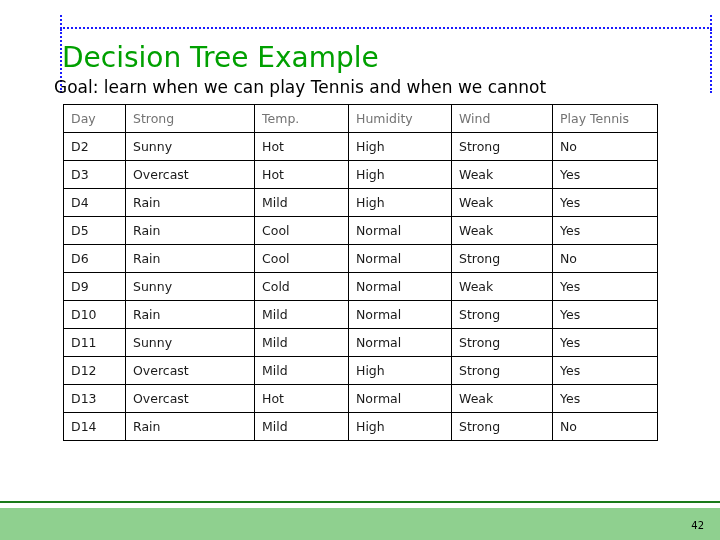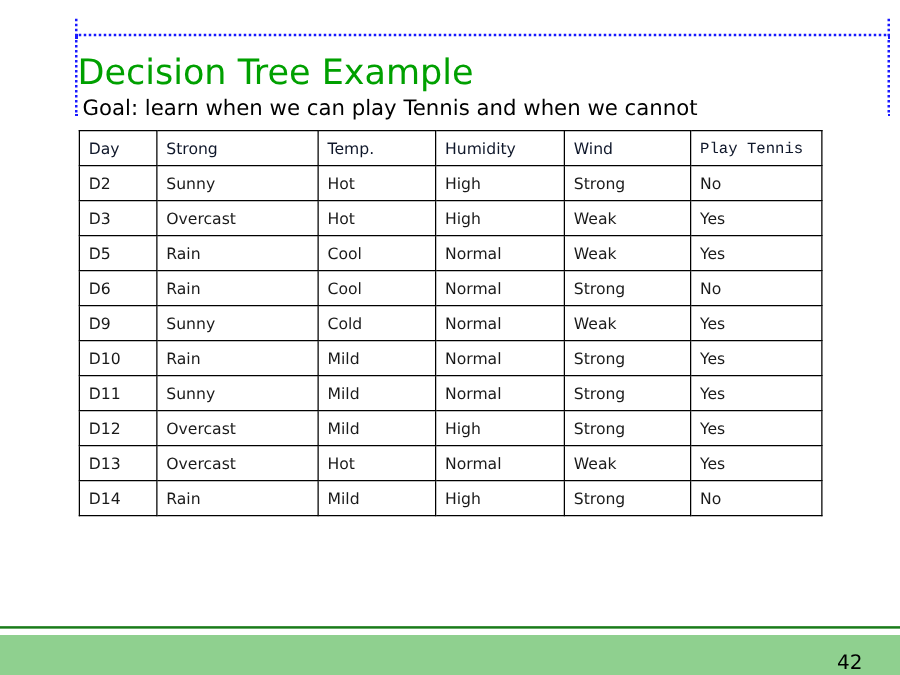--- a/index.html
+++ b/index.html
@@ -57,21 +57,21 @@
     left: 62px;
     top: 26px;
     font-size: 28px;
     color: #00a000;
     font-family: "DejaVu Sans", sans-serif;
     letter-spacing: 0px;
     white-space: nowrap;
   }
   .subtitle {
     position: absolute;
-    left: 66px;
+    left: 54px;
     top: 62px;
     font-size: 17px;
     color: #000000;
     white-space: nowrap;
   }
 
   table.data {
     position: absolute;
     left: 63px;
     top: 89px;
@@ -84,25 +84,24 @@
     height: 27px;
     padding: 0 0 0 7px;
     font-size: 12.5px;
     color: #1a1a1a;
     vertical-align: middle;
     overflow: hidden;
     white-space: nowrap;
   }
   table.data tr.header td {
     font-size: 12.5px;
-    color: #0f172a;
+    color: #737373;
   }
   td.play-col-header {
     color: #e8002a;
-    font-family: Liberation Mono, monospace;
   }
   col.c-day    { width: 62px; }
   col.c-out    { width: 129px; }
   col.c-temp   { width: 94px; }
   col.c-hum    { width: 103px; }
   col.c-wind   { width: 101px; }
   col.c-play   { width: 105px; }
 
   
   .bottom-bar {
@@ -118,23 +117,23 @@
   .bottom-bar-inner {
     position: absolute;
     left: 0;
     top: 0px;
     width: 720px;
     height: 5px;
     background: #ffffff;
   }
   .page-number {
     position: absolute;
-    right: 30px;
+    right: 16px;
     top: 505px;
-    font-size: 16px;
+    font-size: 10px;
     color: #000000;
   }
 </style>
 </head>
 <body>
 
 <div class="slide">
 
   <div class="top-frame"></div>
   <div class="left-rail"></div>
@@ -171,20 +170,28 @@
         </tr>
         <tr>
           <td>D3</td>
           <td>Overcast</td>
           <td>Hot</td>
           <td>High</td>
           <td>Weak</td>
           <td>Yes</td>
         </tr>
         <tr>
+          <td>D4</td>
+          <td>Rain</td>
+          <td>Mild</td>
+          <td>High</td>
+          <td>Weak</td>
+          <td>Yes</td>
+        </tr>
+        <tr>
           <td>D5</td>
           <td>Rain</td>
           <td>Cool</td>
           <td>Normal</td>
           <td>Weak</td>
           <td>Yes</td>
         </tr>
         <tr>
           <td>D6</td>
           <td>Rain</td>

